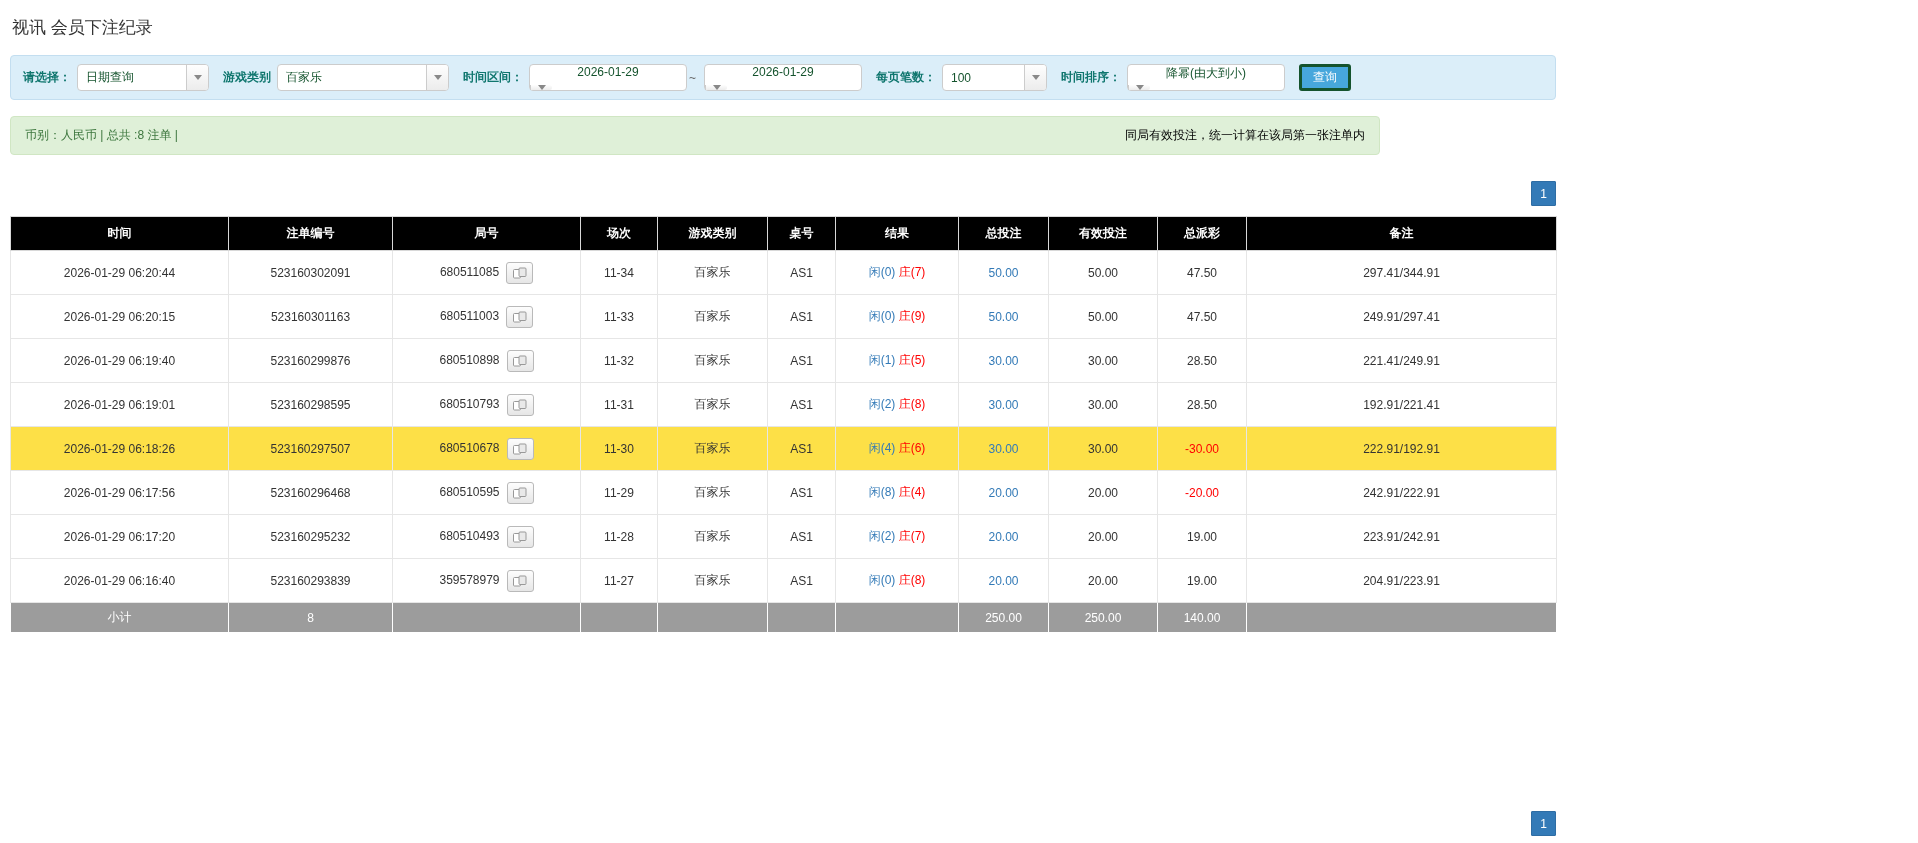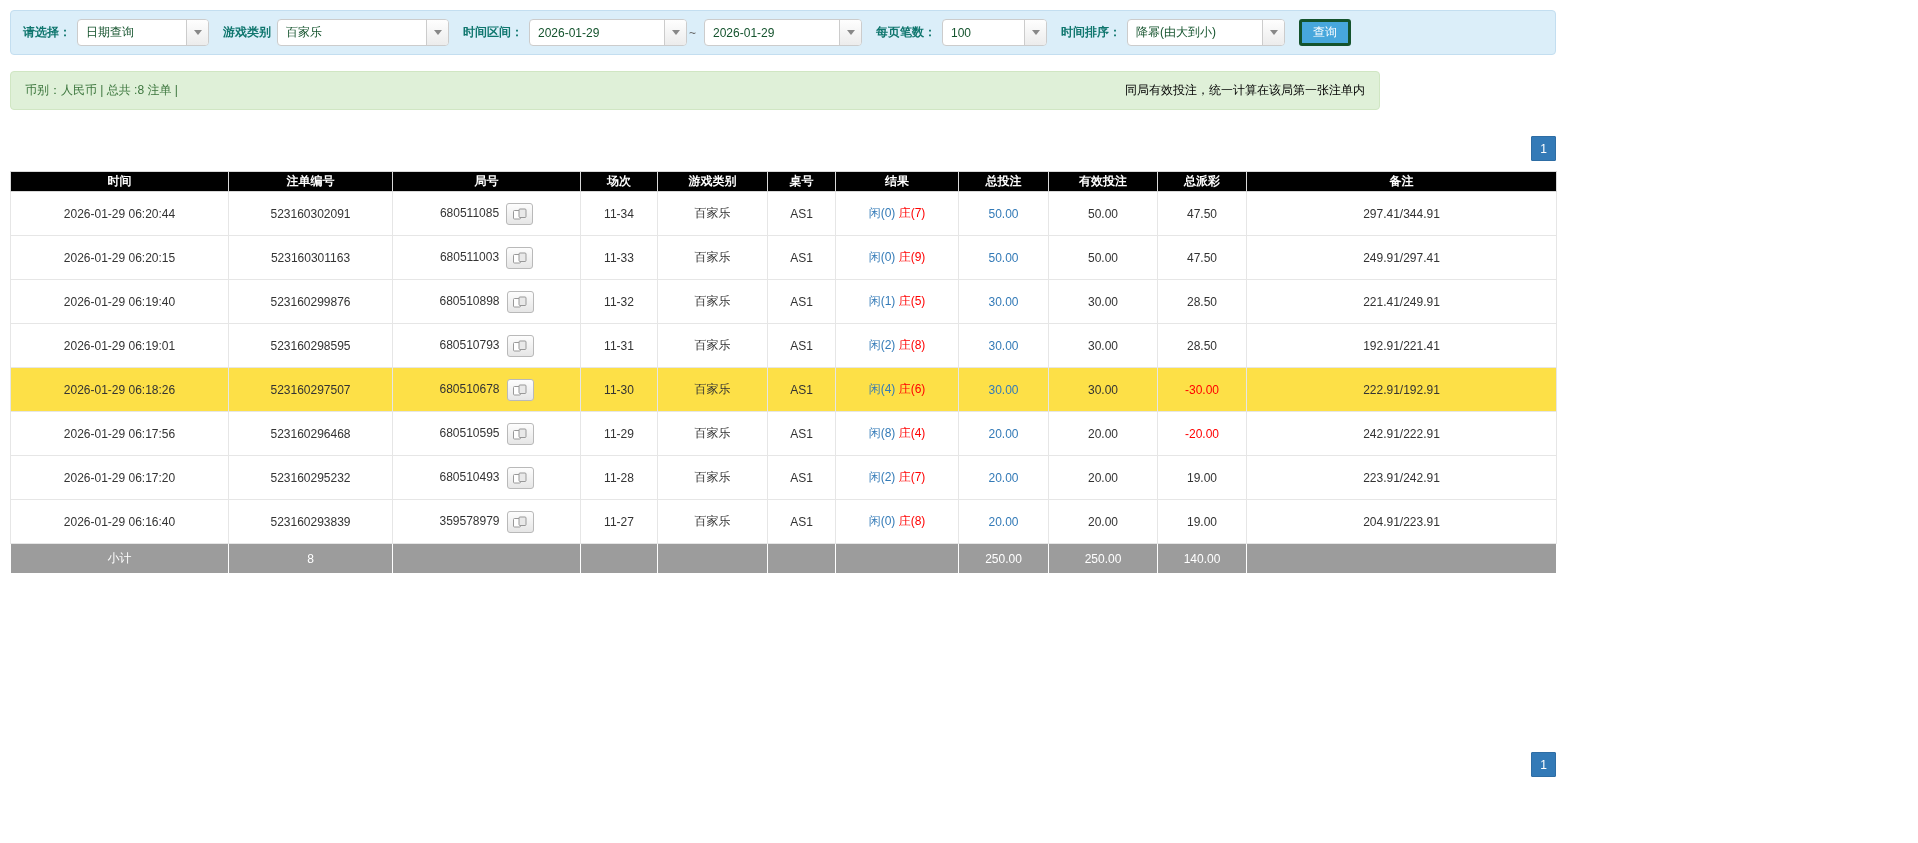--- a/index.html
+++ b/index.html
@@ -27,21 +27,21 @@
     border: 1px solid #ccc; border-radius: 4px; height: 27px; cursor: pointer;
   }
   .sel .val { flex: 1; padding: 0 8px; text-align: left; color: #14532d; white-space: nowrap; overflow: hidden; }
   .sel .caret-btn {
     width: 22px; align-self: stretch; border-left: 1px solid #ccc;
     background: linear-gradient(#fefefe, #ececec);
     display: flex; align-items: center; justify-content: center;
     border-radius: 0 3px 3px 0;
   }
   .caret { width: 0; height: 0; border-left: 4px solid transparent; border-right: 4px solid transparent; border-top: 5px solid #888; }
-  .w132 { width: 132px; } .w172 { width: 172px; } .w158 { width: 158px; } .w105 { width: 105px; }
+  .w132 { width: 132px; } .w172 { width: 172px; } .w158 { width: 158px; flex-direction: column; } .w105 { width: 105px; }
   .tilde { color: #666; margin: 0 8px 0 2px; }
   .btn-search {
     background: #47a7dc; border: 3px solid #14532d; color: #fff;
     height: 27px; padding: 0 11px; border-radius: 3px; font-size: 12px;
     cursor: pointer; font-family: inherit;
   }
 
   
   .summary-bar {
     width: 1370px; margin-top: 16px; background: #dff0d8; border: 1px solid #d0e6c3;
@@ -59,21 +59,21 @@
     min-width: 25px; height: 25px; padding: 0 4px;
     background: #337ab7; border: 1px solid #2e6da4; color: #fff;
     display: inline-flex; align-items: center; justify-content: center;
     font-size: 12px; cursor: pointer; border-radius: 1px;
   }
   .bottom-spacer { height: 178px; }
 
   
   table { border-collapse: collapse; width: 1546px; table-layout: fixed; }
   th {
-    background: #000; color: #fff; font-weight: bold; height: 20px;
+    background: #000; color: #fff; font-weight: bold; height: 34px;
     font-size: 12px; border: 1px solid #d8d8d8; text-align: center; padding: 0 4px;
   }
   tbody td {
     border: 1px solid #e6e6e6; height: 44px; text-align: center;
     font-size: 12px; color: #333; background: #fff; padding: 0 4px;
   }
   tbody tr.hl td { background: #fde047; }
   .blue { color: #337ab7; }
   .link { cursor: pointer; }
   .red { color: #f00; }
@@ -87,20 +87,21 @@
     background: #9c9c9c; color: #fff; height: 30px; text-align: center;
     border: 1px solid #fff; font-size: 12px; padding: 0 4px;
   }
   tfoot tr.total-row td { border-top: 3px solid #fff; }
 </style>
 </head>
 <body>
 
 <div class="content">
 
+  <div class="page-title">视讯 会员下注纪录</div>
 
   <div class="filter-bar">
     <div class="f-group">
       <span class="f-label">请选择：</span>
       <div class="sel w132">
         <span class="val">日期查询</span>
         <span class="caret-btn">
             <span class="caret"></span>
           </span>
       </div>

